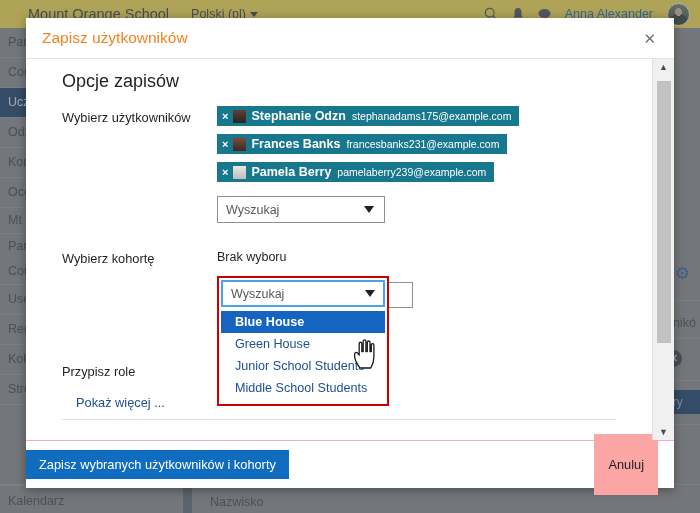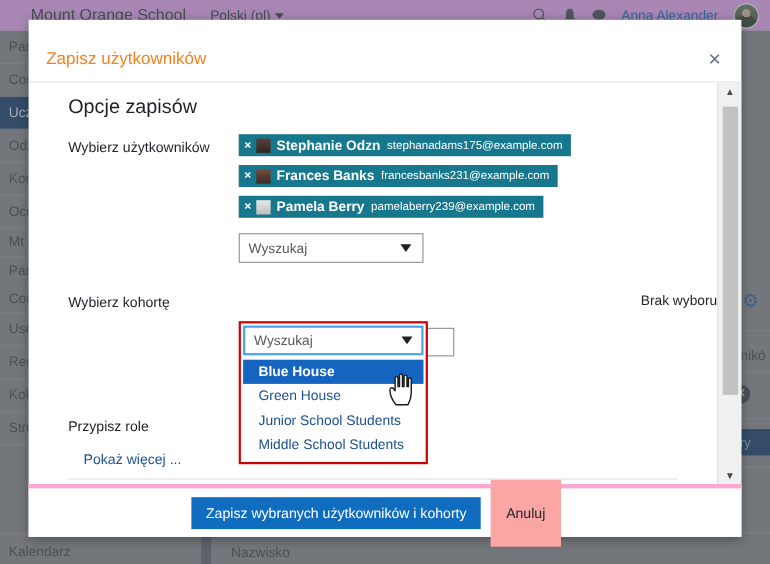--- a/index.html
+++ b/index.html
@@ -25,21 +25,21 @@
     position: absolute;
     inset: 0;
     background: #ffffff;
   }
 
   
   .navbar {
     position: absolute;
     top: 0; left: 0; right: 0;
     height: 28px;
-    background: #f0abfc;
+    background: #fde047;
     display: flex;
     align-items: center;
     padding: 0 8px;
     box-sizing: border-box;
   }
   .brand {
     font-size: 14.5px;
     color: #343a40;
     margin-left: 20px;
     white-space: nowrap;
@@ -236,21 +236,20 @@
     flex-direction: column;
     box-sizing: border-box;
   }
   .modal-header {
     height: 40px;
     display: flex;
     align-items: center;
     padding: 0 14px 0 16px;
     box-sizing: border-box;
     flex: 0 0 auto;
-    margin-top: 16px;
   }
   .modal-title {
     color: #f5821f;
     font-size: 15.5px;
     flex: 1;
   }
   .modal-close {
     color: #6c757d;
     font-size: 15px;
     cursor: pointer;
@@ -378,21 +377,20 @@
     width: 0; height: 0;
     border-left: 5px solid transparent;
     border-right: 5px solid transparent;
     border-top: 7px solid #1d2125;
   }
 
   .no-selection {
     font-size: 12.5px;
     color: #1d2125;
     padding-top: 3px;
-    text-align: right;
   }
 
   
   .dropdown-wrap {
     position: absolute;
     left: 0;
     top: 0;
     width: 172px;
     border: 2px solid #cc0000;
     background: #ffffff;
@@ -458,24 +456,24 @@
   }
   .hr-soft {
     border: none;
     border-top: 1px solid #dfdfdf;
     margin: 8px 36px 0 36px;
   }
 
   .modal-footer {
     flex: 0 0 auto;
     height: 48px;
-    border-top: 4px solid #f9a8d4;
-    display: flex;
-    align-items: center;
-    justify-content: center;
+    border-top: 1px solid #f9a8d4;
+    display: flex;
+    align-items: center;
+    justify-content: space-between;
     gap: 9px;
     padding: 0 16px 0 0;
     box-sizing: border-box;
     background: #ffffff;
   }
   .btn-primary {
     background: #0f6cbf;
     color: #ffffff;
     border: none;
     font-size: 12.8px;

